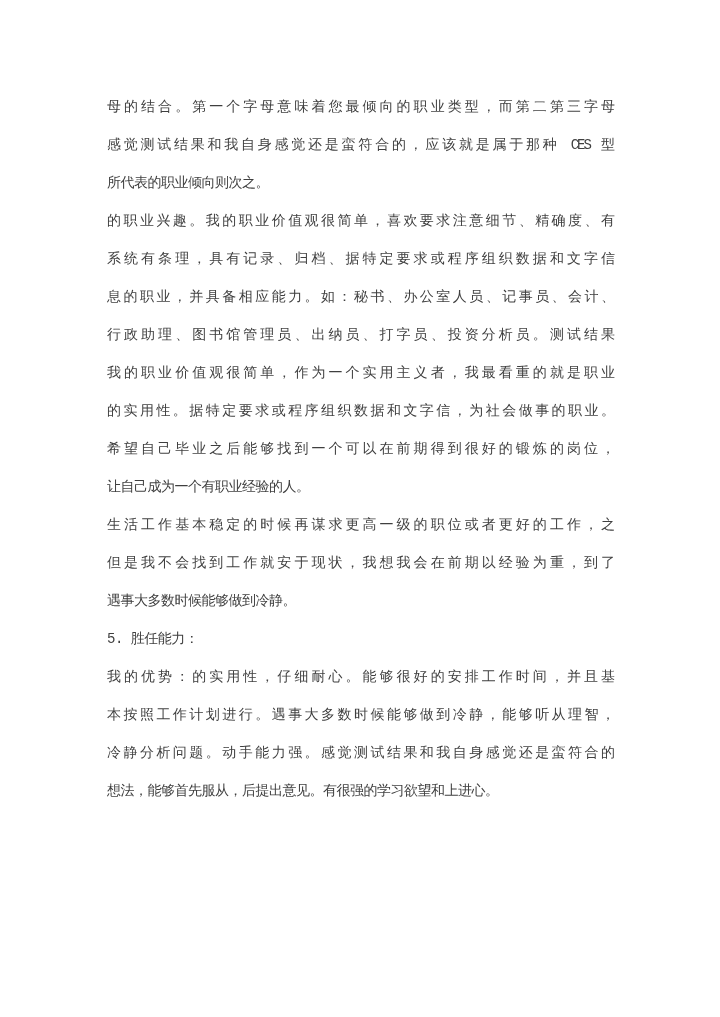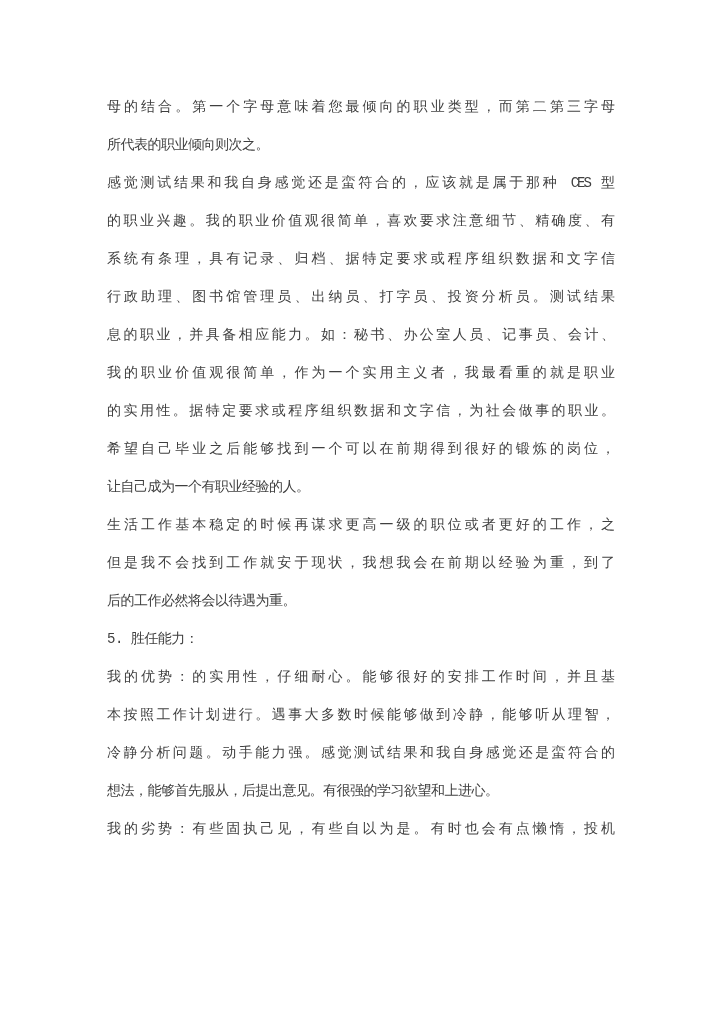--- a/index.html
+++ b/index.html
@@ -43,33 +43,32 @@
     letter-spacing: -0.5px;
   }
 </style>
 </head>
 <body>
 
 <div class="page">
   <div class="doc-content">
 
   <div class="doc-line fill">母的结合。第一个字母意味着您最倾向的职业类型，而第二第三字母</div>
+      <div class="doc-line fill">感觉测试结果和我自身感觉还是蛮符合的，应该就是属于那种 CES 型</div>
       <div class="doc-line end">所代表的职业倾向则次之。</div>
-      <div class="doc-line fill">感觉测试结果和我自身感觉还是蛮符合的，应该就是属于那种 CES 型</div>
       <div class="doc-line fill">的职业兴趣。我的职业价值观很简单，喜欢要求注意细节、精确度、有</div>
       <div class="doc-line fill">系统有条理，具有记录、归档、据特定要求或程序组织数据和文字信</div>
+      <div class="doc-line fill">息的职业，并具备相应能力。如：秘书、办公室人员、记事员、会计、</div>
       <div class="doc-line fill">行政助理、图书馆管理员、出纳员、打字员、投资分析员。测试结果</div>
-      <div class="doc-line fill">息的职业，并具备相应能力。如：秘书、办公室人员、记事员、会计、</div>
       <div class="doc-line fill">我的职业价值观很简单，作为一个实用主义者，我最看重的就是职业</div>
       <div class="doc-line fill">的实用性。据特定要求或程序组织数据和文字信，为社会做事的职业。</div>
       <div class="doc-line fill">希望自己毕业之后能够找到一个可以在前期得到很好的锻炼的岗位，</div>
       <div class="doc-line end">让自己成为一个有职业经验的人。</div>
       <div class="doc-line fill">生活工作基本稳定的时候再谋求更高一级的职位或者更好的工作，之</div>
       <div class="doc-line fill">但是我不会找到工作就安于现状，我想我会在前期以经验为重，到了</div>
-      <div class="doc-line end">后的工作必然将会以待遇为重。</div>
+      <div class="doc-line end">遇事大多数时候能够做到冷静。</div>
       <div class="doc-line heading">5. 胜任能力：</div>
       <div class="doc-line fill">我的优势：的实用性，仔细耐心。能够很好的安排工作时间，并且基</div>
       <div class="doc-line fill">本按照工作计划进行。遇事大多数时候能够做到冷静，能够听从理智，</div>
       <div class="doc-line fill">冷静分析问题。动手能力强。感觉测试结果和我自身感觉还是蛮符合的</div>
       <div class="doc-line end">想法，能够首先服从，后提出意见。有很强的学习欲望和上进心。</div>
-      <div class="doc-line fill">我的劣势：有些固执己见，有些自以为是。有时也会有点懒惰，投机</div>
     </div>
 </div>
 
 </body></html>

